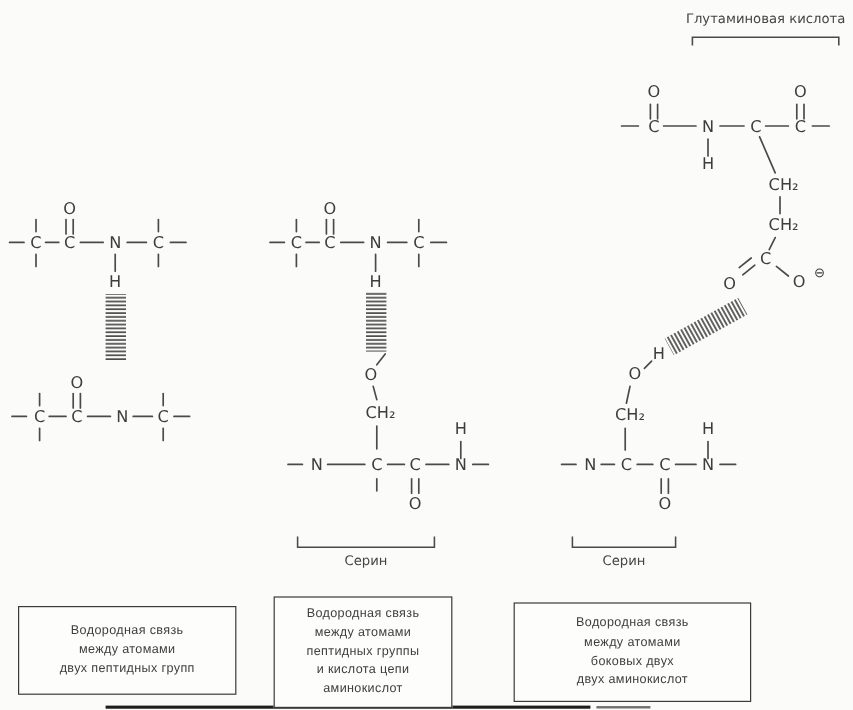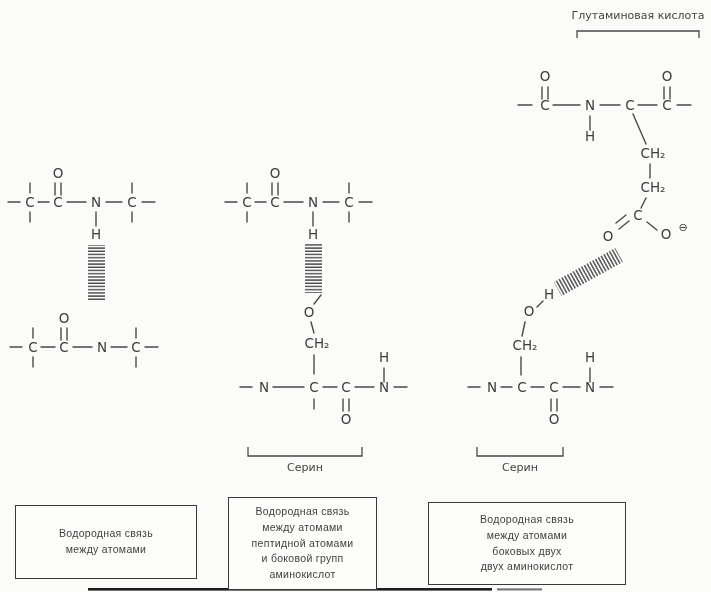--- a/index.html
+++ b/index.html
@@ -224,27 +224,28 @@
 
   <g>
     <rect x="88" y="588" width="404" height="2.6" fill="#1e1e1e"></rect>
     <rect x="497" y="588.4" width="45" height="2" fill="#6f6f6f"></rect>
   </g>
 </svg>
 
 <div class="caption-box" style="left:15px; top:505px; width:180px; height:72px;">
   <span>Водородная связь</span>
   <span>между атомами</span>
+  <span>двух пептидных групп</span>
 </div>
 
 <div class="caption-box" style="left:228px; top:497px; width:147px; height:91px;">
   <span>Водородная связь</span>
   <span>между атомами</span>
-  <span>пептидной атомами</span>
-  <span>и боковой групп</span>
+  <span>пептидных группы</span>
+  <span>и кислота цепи</span>
   <span>аминокислот</span>
 </div>
 
 <div class="caption-box" style="left:428px; top:502px; width:196px; height:81px;">
   <span>Водородная связь</span>
   <span>между атомами</span>
   <span>боковых двух</span>
   <span>двух аминокислот</span>
 </div>
 

